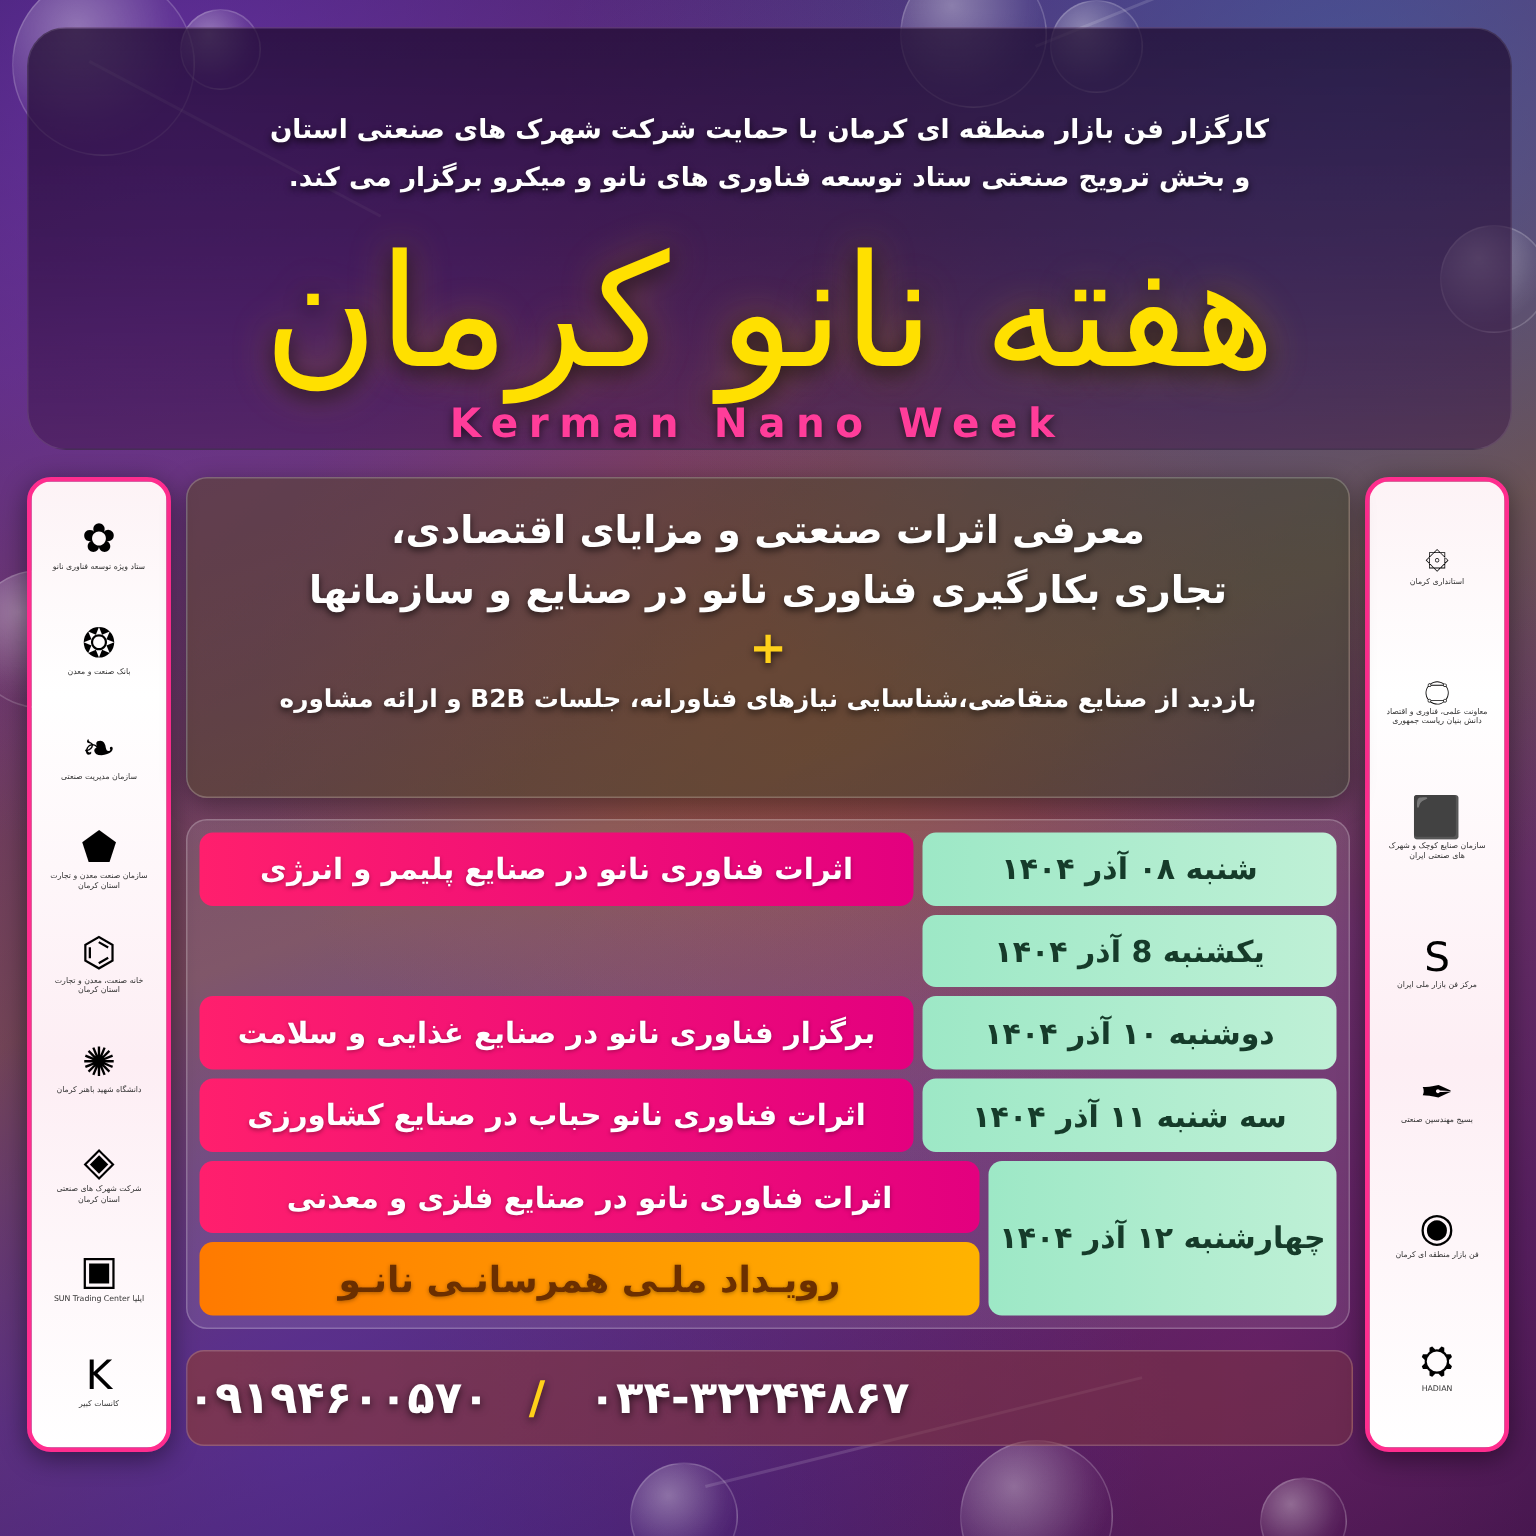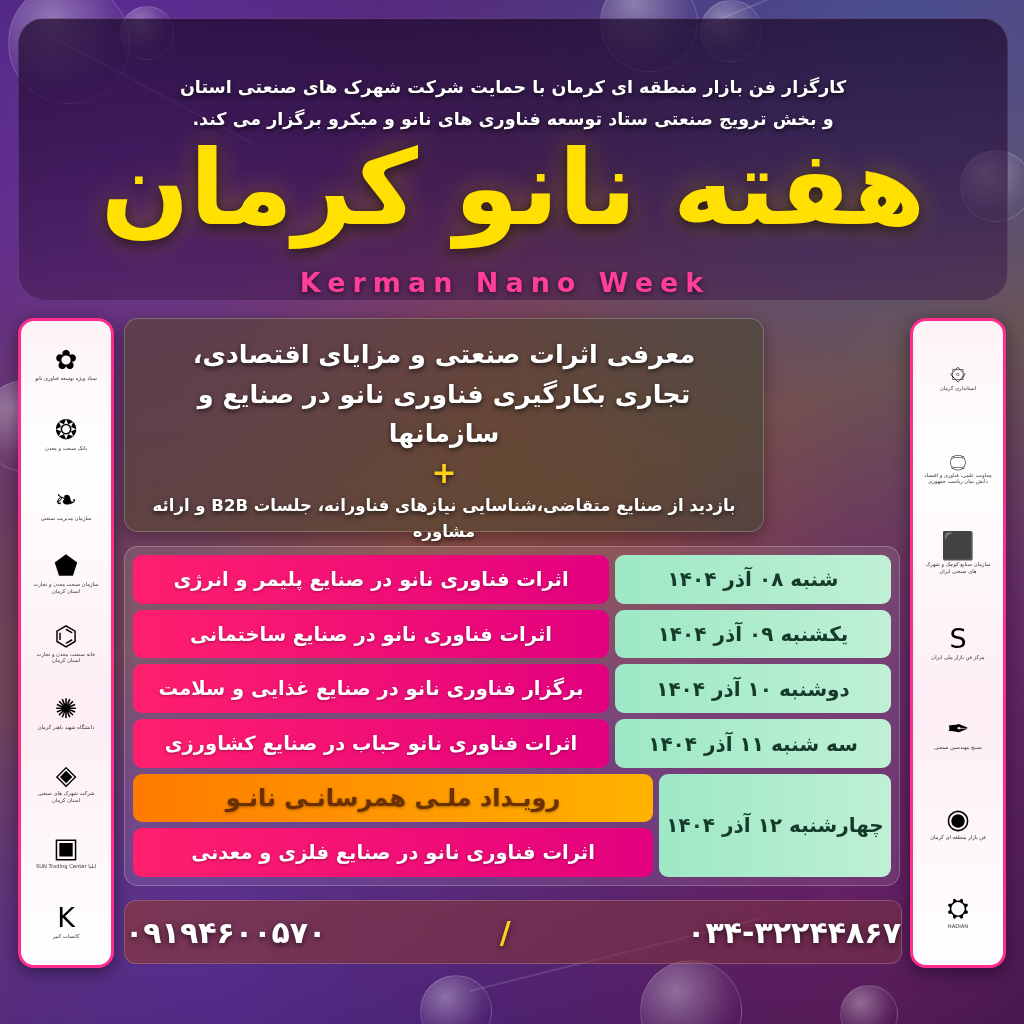--- a/index.html
+++ b/index.html
@@ -34,22 +34,22 @@
     overflow:hidden;
   }
   .intro{
     position:absolute;top:52px;left:0;right:0;
     text-align:center;color:#ffffff;
     font-size:17.5px;line-height:1.85;font-weight:700;
     text-shadow:0 2px 5px rgba(0,0,0,0.75);
     padding:0 120px;
   }
   .bigtitle{
-    position:absolute;top:104px;left:0;right:0;text-align:center;
-    color:#ffe000;font-size:104px;font-weight:700;letter-spacing:-2px;
+    position:absolute;top:124px;left:0;right:0;text-align:center;
+    color:#ffe000;font-size:104px;font-weight:400;letter-spacing:-2px;
     line-height:1.25;
     text-shadow:0 4px 14px rgba(0,0,0,0.65), 0 0 28px rgba(255,200,0,0.35);
   }
   .subtitle{
     position:absolute;top:248px;left:0;right:16px;text-align:center;
     color:#ff3d9a;font-size:27px;font-weight:700;letter-spacing:7px;
     direction:ltr;
     text-shadow:0 2px 6px rgba(0,0,0,0.6);
   }
 
@@ -67,21 +67,21 @@
   .logocol.right{right:18px;}
   .logo{
     width:72px;height:64px;display:flex;flex-direction:column;
     align-items:center;justify-content:center;gap:2px;
   }
   .logo .mark{font-size:27px;line-height:1;}
   .logo .cap{font-size:5.2px;color:#333;text-align:center;line-height:1.25;max-width:70px;}
 
   
   .panel-top{
-    position:absolute;left:124px;top:318px;width:640px;height:214px;
+    position:absolute;left:124px;top:318px;width:776px;height:214px;
     border-radius:14px;
     background:linear-gradient(135deg, rgba(90,70,40,0.55), rgba(60,70,50,0.55));
     border:1px solid rgba(255,255,255,0.22);
     box-shadow:0 4px 16px rgba(0,0,0,0.35);
     padding:16px 22px;box-sizing:border-box;text-align:center;
   }
   .panel-top .l1{color:#fff;font-size:25.5px;font-weight:700;line-height:1.55;text-shadow:0 2px 5px rgba(0,0,0,0.7);}
   .panel-top .plus{color:#ffd11a;font-size:30px;font-weight:700;line-height:1.1;margin:2px 0 4px;text-shadow:0 2px 5px rgba(0,0,0,0.7);}
   .panel-top .l2{color:#ffffff;font-size:16.5px;font-weight:700;line-height:1.6;text-shadow:0 2px 5px rgba(0,0,0,0.7);}
 
@@ -114,21 +114,21 @@
     color:#163b2a;font-size:20px;font-weight:700;
     display:flex;align-items:center;justify-content:center;
   }
   .stack{display:flex;flex-direction:column;gap:6px;flex:1;}
 
   .phones{
     position:absolute;left:124px;top:900px;width:776px;height:62px;
     border-radius:12px;
     background:linear-gradient(90deg, rgba(150,60,40,0.55), rgba(120,50,70,0.55));
     border:1px solid rgba(255,255,255,0.18);
-    display:flex;align-items:center;justify-content:space-between;gap:26px;
+    display:flex;align-items:center;justify-content:flex-start;gap:26px;
     color:#ffffff;font-size:30px;font-weight:700;letter-spacing:3px;
     text-shadow:0 2px 6px rgba(0,0,0,0.65);
     direction:ltr;
   }
   .phones .sep{color:#ffd11a;}
 </style>
 </head>
 <body>
 
 <div class="poster">
@@ -233,39 +233,38 @@
   </div>
 
   <div class="panel-sched">
 
     <div class="row">
       <div class="date">شنبه ۰۸ آذر ۱۴۰۴</div>
       <div class="topic">اثرات فناوری نانو در صنایع پلیمر و انرژی</div>
     </div>
 
     <div class="row">
-      <div class="date">یکشنبه ۰۹ آذر ۱۴۰۴</div>
-      <div class="topic">اثرات فناوری نانو در صنایع ساختمانی</div>
+      <div class="date">یکشنبه 8 آذر ۱۴۰۴</div>
     </div>
 
     <div class="row">
       <div class="date">دوشنبه ۱۰ آذر ۱۴۰۴</div>
       <div class="topic">برگزار فناوری نانو در صنایع غذایی و سلامت</div>
     </div>
 
     <div class="row">
       <div class="date">سه شنبه ۱۱ آذر ۱۴۰۴</div>
       <div class="topic">اثرات فناوری نانو حباب در صنایع کشاورزی</div>
     </div>
 
     <div class="row" style="height:110px;">
       <div class="daterow-merged">چهارشنبه ۱۲ آذر ۱۴۰۴</div>
       <div class="stack">
+        <div class="topic">اثرات فناوری نانو در صنایع فلزی و معدنی</div>
         <div class="topic" style="background:linear-gradient(90deg,#ff7a00,#ffb300);color:#6b2f00;font-size:24px;letter-spacing:2px;">رویـداد ملـی همرسانـی نانـو</div>
-        <div class="topic">اثرات فناوری نانو در صنایع فلزی و معدنی</div>
       </div>
     </div>
 
   </div>
 
   <div class="phones">
     <span>۰۹۱۹۴۶۰۰۵۷۰</span>
     <span class="sep">/</span>
     <span>۰۳۴-۳۲۲۴۴۸۶۷</span>
   </div>

